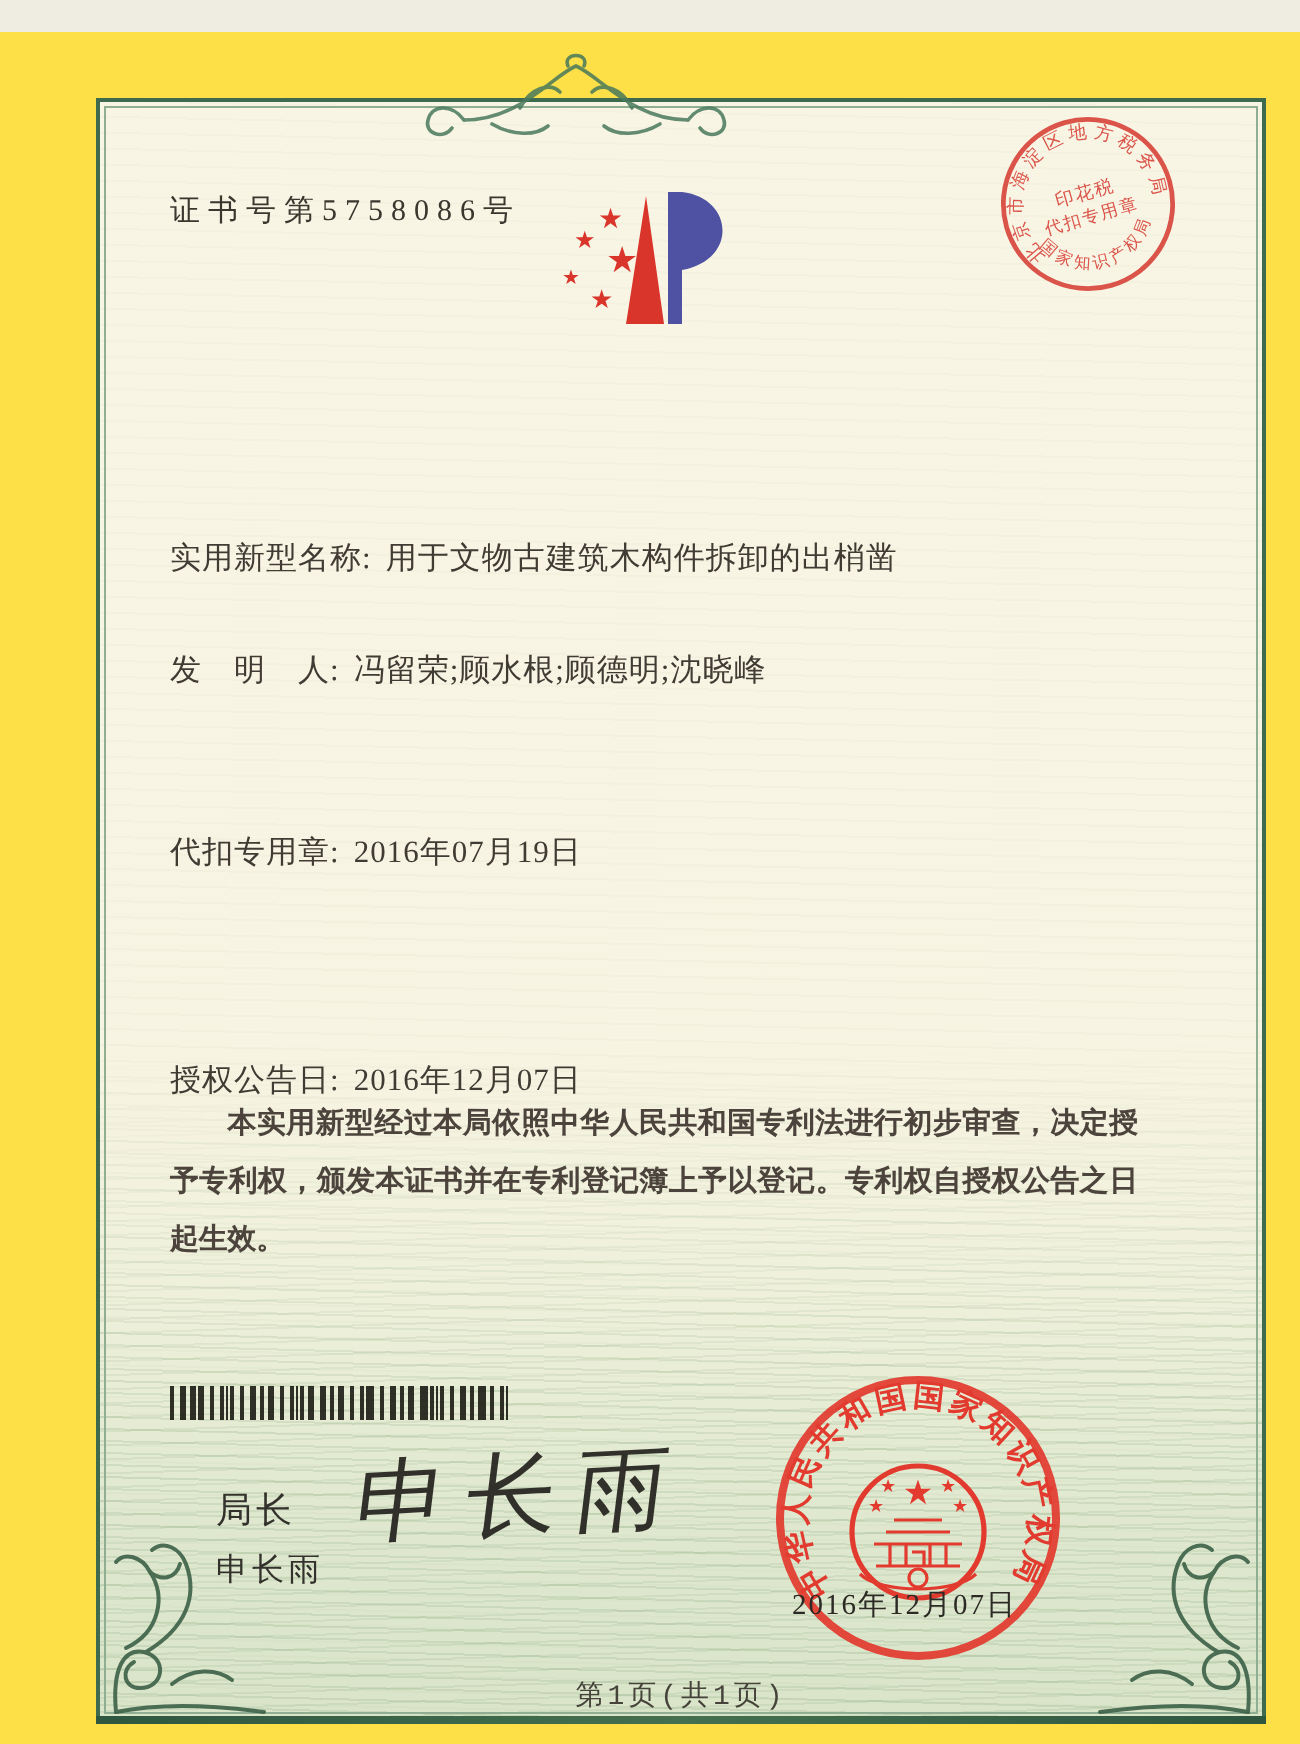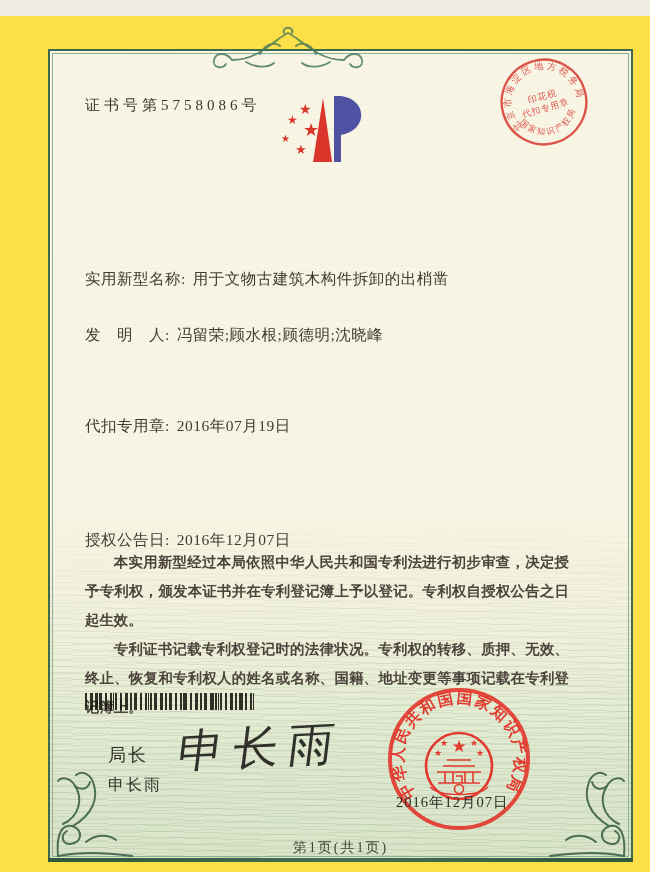--- a/index.html
+++ b/index.html
@@ -40,21 +40,21 @@
   .signature{position:absolute;left:178px;top:700px;width:210px;font-size:46px;color:#1f1d1a;
              letter-spacing:9px;transform:rotate(-3deg) skewX(-10deg);opacity:.9;}
 
   .seal{position:absolute;left:388px;top:672px;width:142px;height:142px;}
   .seal-ring{position:absolute;inset:0;border:4.5px solid rgba(226,58,46,.92);border-radius:50%;box-sizing:border-box;}
   .seal svg{position:absolute;inset:0;}
   .seal-date{position:absolute;left:396px;top:777px;width:140px;font-size:14.5px;letter-spacing:1px;color:#2c2a25;z-index:6;}
 
   .tax-stamp{position:absolute;left:498px;top:40px;width:92px;height:92px;transform:rotate(-16deg);opacity:.92;}
 
-  .footer{position:absolute;left:48px;width:585px;top:823px;text-align:center;font-size:14px;letter-spacing:2px;color:#46443a;}
+  .footer{position:absolute;left:48px;width:585px;top:823px;text-align:center;font-size:14px;letter-spacing:2px;color:#46443a;font-family:Liberation Mono, monospace;}
 
   .logo{position:absolute;left:277px;top:78px;width:96px;height:74px;}
   .flourish{position:absolute;width:82px;height:96px;}
   .fl-left{left:52px;top:748px;}
   .fl-right{left:548px;top:748px;transform:scaleX(-1);}
   .ornament-top{position:absolute;left:202px;top:6px;width:172px;height:52px;}
 
   svg text{font-family:"Liberation Serif","DejaVu Serif",serif;}
 </style>
 </head>
@@ -122,21 +122,20 @@
   </div>
   <div class="field f3">
     <span class="lab">代扣专用章:</span><span>2016年07月19日</span>
   </div>
   <div class="field f5">
     <span class="lab">授权公告日:</span><span>2016年12月07日</span>
   </div>
 
   <div class="legal">
     <p>本实用新型经过本局依照中华人民共和国专利法进行初步审查，决定授予专利权，颁发本证书并在专利登记簿上予以登记。专利权自授权公告之日起生效。</p>
-    <p>专利证书记载专利权登记时的法律状况。专利权的转移、质押、无效、终止、恢复和专利权人的姓名或名称、国籍、地址变更等事项记载在专利登记簿上。</p>
   </div>
 
   <div class="barcode"></div>
 
   <div class="director-title">局长</div>
   <div class="director-name">申长雨</div>
   <div class="signature">申长雨</div>
 
   <div class="seal">
     <div class="seal-ring"></div>

